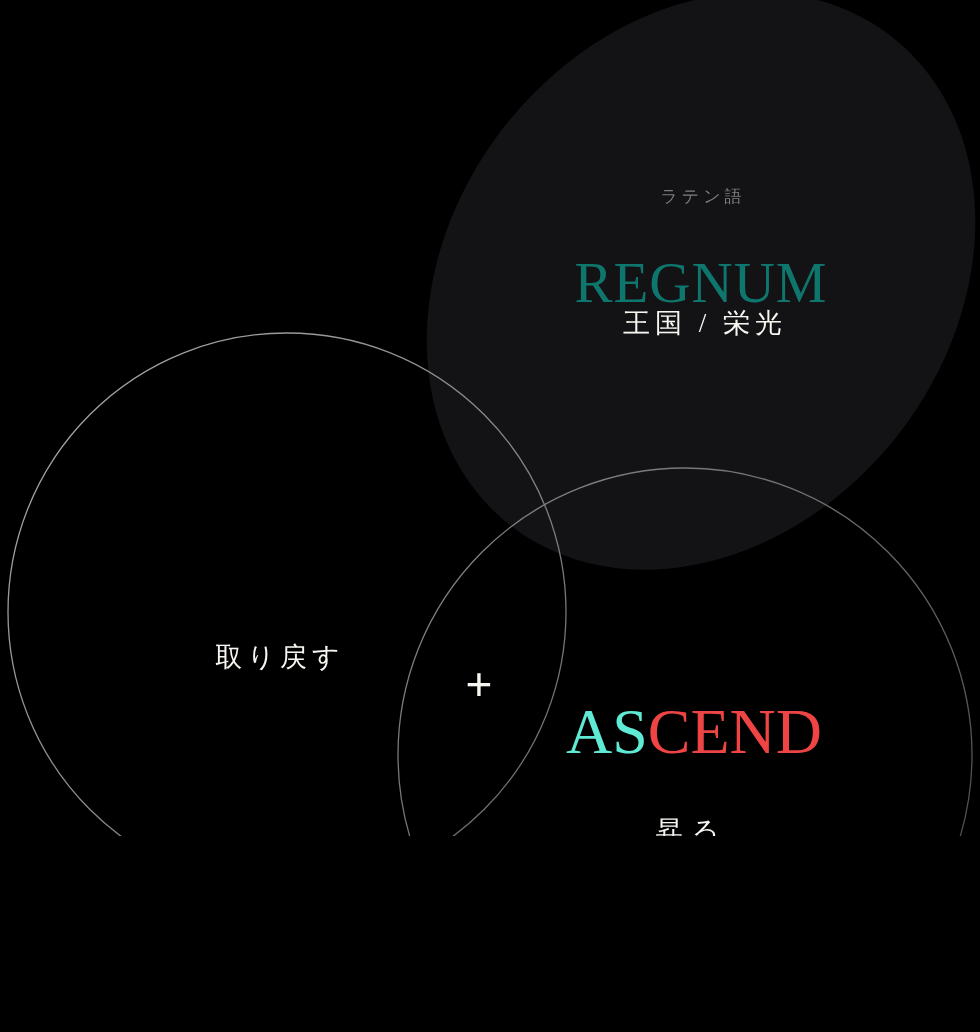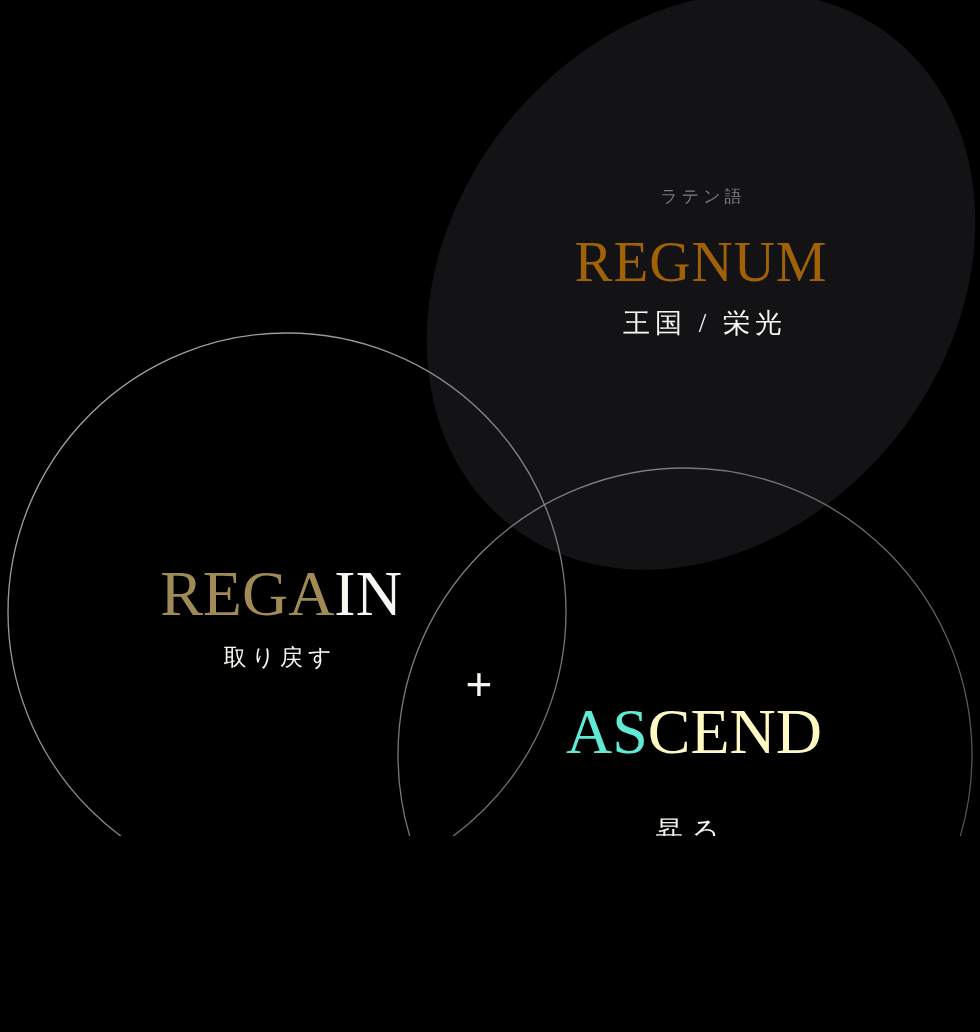--- a/index.html
+++ b/index.html
@@ -45,21 +45,21 @@
     font-size: 27px;
     letter-spacing: 5px;
   }
   .regain-word {
     left: 281px; top: 594px;
     font-size: 64px;
     font-weight: 400;
   }
   .regain-meaning {
     left: 280px; top: 657px;
-    font-size: 23px;
+    font-size: 27px;
     letter-spacing: 5px;
   }
   .plus {
     left: 479px; top: 684px;
     font-size: 46px;
     font-weight: 300;
     font-family: "Liberation Sans", "DejaVu Sans", sans-serif;
   }
   .ascend-word {
     left: 694px; top: 732px;
@@ -88,31 +88,28 @@
 
     <ellipse cx="701" cy="281" rx="250" ry="310" transform="rotate(38 701 281)" fill="#131316"></ellipse>
 
     <circle cx="287" cy="612" r="279" fill="none" stroke="url(#strokeGrad)" stroke-width="1.3"></circle>
 
     <circle cx="685" cy="755" r="287" fill="none" stroke="url(#strokeGrad)" stroke-width="1.3"></circle>
   </svg>
 
   <div class="txt tag" style="color: rgb(125, 125, 128);">ラテン語</div>
 
-  <div class="txt regnum-word" style="color: #a16207;">REGNUM</div>
+  <div class="txt regnum-word" style="color: #0f766e; margin-top: 21px;">REGNUM</div>
 
   <div class="txt regnum-meaning" style="color: rgb(248, 246, 241);">王国 / 栄光</div>
 
-  <div class="txt regain-word">
-    <span style="color: rgb(160, 138, 85);">REGA</span><span style="color: rgb(248, 246, 241);">IN</span>
-  </div>
 
   <div class="txt regain-meaning" style="color: rgb(248, 246, 241);">取り戻す</div>
 
   <div class="txt plus" style="color: rgb(248, 246, 241);">+</div>
 
   <div class="txt ascend-word">
-    <span style="color: #5eead4;">AS</span><span style="color: #fef9c3;">CEND</span>
+    <span style="color: #5eead4;">AS</span><span style="color: #ef4444;">CEND</span>
   </div>
 
   <div class="txt ascend-meaning" style="color: rgb(248, 246, 241);">昇る</div>
 
 </div>
 
 </body></html>

